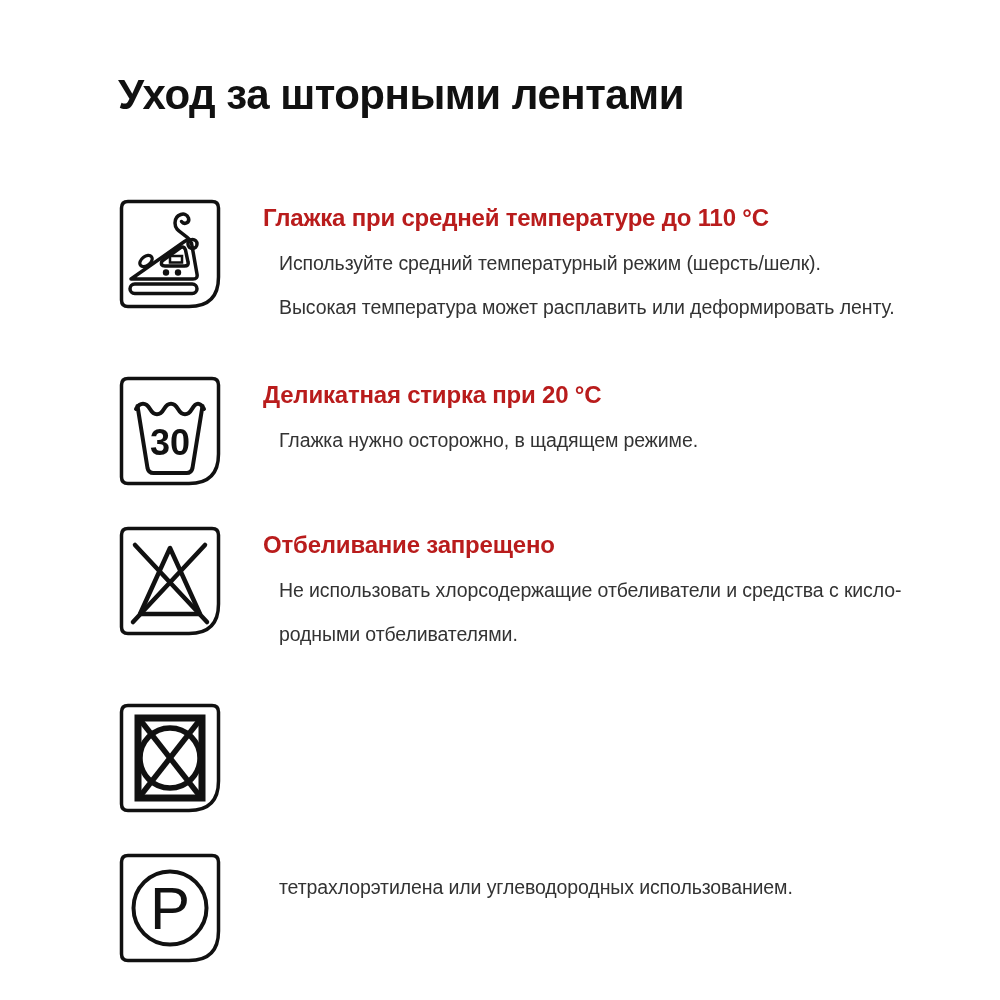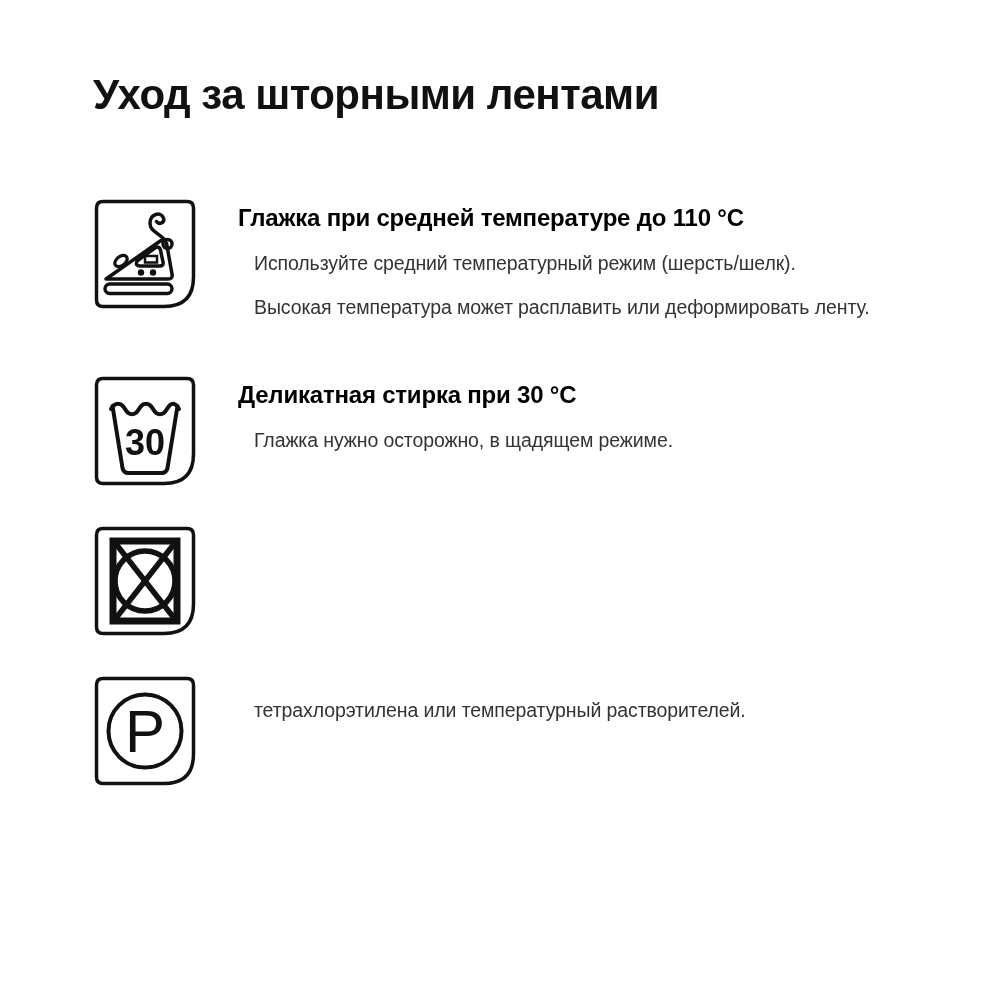--- a/index.html
+++ b/index.html
@@ -8,21 +8,21 @@
     width: 1000px;
     height: 1000px;
     background: #ffffff;
     font-family: "Liberation Sans", "DejaVu Sans", sans-serif;
     color: #1a1a1a;
     overflow: hidden;
   }
   .page {
     width: 1000px;
     height: 842px;
-    padding: 70px 40px 0 93px;
+    padding: 70px 40px 0 118px;
   }
   h1.page-title {
     margin: 0;
     font-size: 42px;
     line-height: 50px;
     font-weight: 700;
     letter-spacing: -0.5px;
     color: #111111;
   }
   .sections {
@@ -44,21 +44,21 @@
   .icon-box svg { display: block; }
   .text-col {
     padding-top: 5px;
     flex: 1 1 auto;
   }
   .row-heading {
     margin: 0 0 13px 0;
     font-size: 24px;
     line-height: 30px;
     font-weight: 700;
-    color: #000000;
+    color: #b91c1c;
     letter-spacing: -0.2px;
   }
   .row-body {
     margin: 16px;
     font-size: 19.5px;
     line-height: 28px;
     font-weight: 400;
     color: #333333;
     letter-spacing: -0.1px;
   }
@@ -106,26 +106,41 @@
         <svg width="104" height="112" viewBox="0 0 104 112" fill="none" xmlns="http://www.w3.org/2000/svg">
           <path d="M 10 3.5 H 94 Q 100.5 3.5 100.5 10 V 79 Q 100.5 108.5 71 108.5 H 10 Q 3.5 108.5 3.5 102 V 10 Q 3.5 3.5 10 3.5" stroke="#111" stroke-width="3.5"></path>
 
           <path d="M 19.5 31 L 29.5 93 Q 30.5 98 35.5 98 L 68.5 98 Q 73.5 98 74.5 93 L 84.5 31" stroke="#111" stroke-width="4" fill="none" stroke-linecap="round"></path>
 
           <path d="M 18 34 C 22 27 28 27 32 34 C 36 41 42 41 46 34 C 50 27 56 27 60 34 C 64 41 70 41 74 34 C 78 27 82 27 86 34" stroke="#111" stroke-width="4" fill="none" stroke-linecap="round"></path>
           <text x="52" y="80" text-anchor="middle" font-family="Liberation Sans, DejaVu Sans, sans-serif" font-size="36" font-weight="700" fill="#111">30</text>
         </svg>
       </span>
       <div class="text-col">
-        <h2 class="row-heading">Деликатная стирка при 30 °C</h2>
+        <h2 class="row-heading">Деликатная стирка при 20 °C</h2>
         <p class="row-body">Глажка нужно осторожно, в щадящем режиме.</p>
 
       </div>
     </section>
 
+    <section class="care-row">
+      <span class="icon-box">
+        <svg width="104" height="112" viewBox="0 0 104 112" fill="none" xmlns="http://www.w3.org/2000/svg">
+          <path d="M 10 3.5 H 94 Q 100.5 3.5 100.5 10 V 79 Q 100.5 108.5 71 108.5 H 10 Q 3.5 108.5 3.5 102 V 10 Q 3.5 3.5 10 3.5" stroke="#111" stroke-width="3.5"></path>
+          <path d="M 52 23 L 22 89 H 82 Z" stroke="#111" stroke-width="4.5" fill="none" stroke-linejoin="round"></path>
+          <line x1="17" y1="20" x2="89" y2="97" stroke="#111" stroke-width="4.5" stroke-linecap="round"></line>
+          <line x1="87" y1="20" x2="15" y2="97" stroke="#111" stroke-width="4.5" stroke-linecap="round"></line>
+        </svg>
+      </span>
+      <div class="text-col">
+        <h2 class="row-heading">Отбеливание запрещено</h2>
+        <p class="row-body">Не использовать хлорсодержащие отбеливатели и средства с кисло-</p>
+        <p class="row-body">родными отбеливателями.</p>
+      </div>
+    </section>
 
     <section class="care-row">
       <span class="icon-box">
         <svg width="104" height="112" viewBox="0 0 104 112" fill="none" xmlns="http://www.w3.org/2000/svg">
           <path d="M 10 3.5 H 94 Q 100.5 3.5 100.5 10 V 79 Q 100.5 108.5 71 108.5 H 10 Q 3.5 108.5 3.5 102 V 10 Q 3.5 3.5 10 3.5" stroke="#111" stroke-width="3.5"></path>
           <rect x="20" y="16" width="64" height="80" stroke="#111" stroke-width="7" fill="none"></rect>
           <circle cx="52" cy="56" r="30" stroke="#111" stroke-width="5.5" fill="none"></circle>
           <line x1="23" y1="19" x2="81" y2="93" stroke="#111" stroke-width="5.5"></line>
           <line x1="81" y1="19" x2="23" y2="93" stroke="#111" stroke-width="5.5"></line>
         </svg>
@@ -137,18 +152,18 @@
 
     <section class="care-row">
       <span class="icon-box">
         <svg width="104" height="112" viewBox="0 0 104 112" fill="none" xmlns="http://www.w3.org/2000/svg">
           <path d="M 10 3.5 H 94 Q 100.5 3.5 100.5 10 V 79 Q 100.5 108.5 71 108.5 H 10 Q 3.5 108.5 3.5 102 V 10 Q 3.5 3.5 10 3.5" stroke="#111" stroke-width="3.5"></path>
           <circle cx="52" cy="56" r="36.5" stroke="#111" stroke-width="4" fill="none"></circle>
           <text x="52" y="77" text-anchor="middle" font-family="Liberation Sans, DejaVu Sans, sans-serif" font-size="60" font-weight="400" fill="#111">P</text>
         </svg>
       </span>
       <div class="text-col">
-        <p class="row-body">тетрахлорэтилена или температурный растворителей.</p>
+        <p class="row-body">тетрахлорэтилена или углеводородных использованием.</p>
       </div>
     </section>
 
   </div>
 </div>
 
 </body></html>

